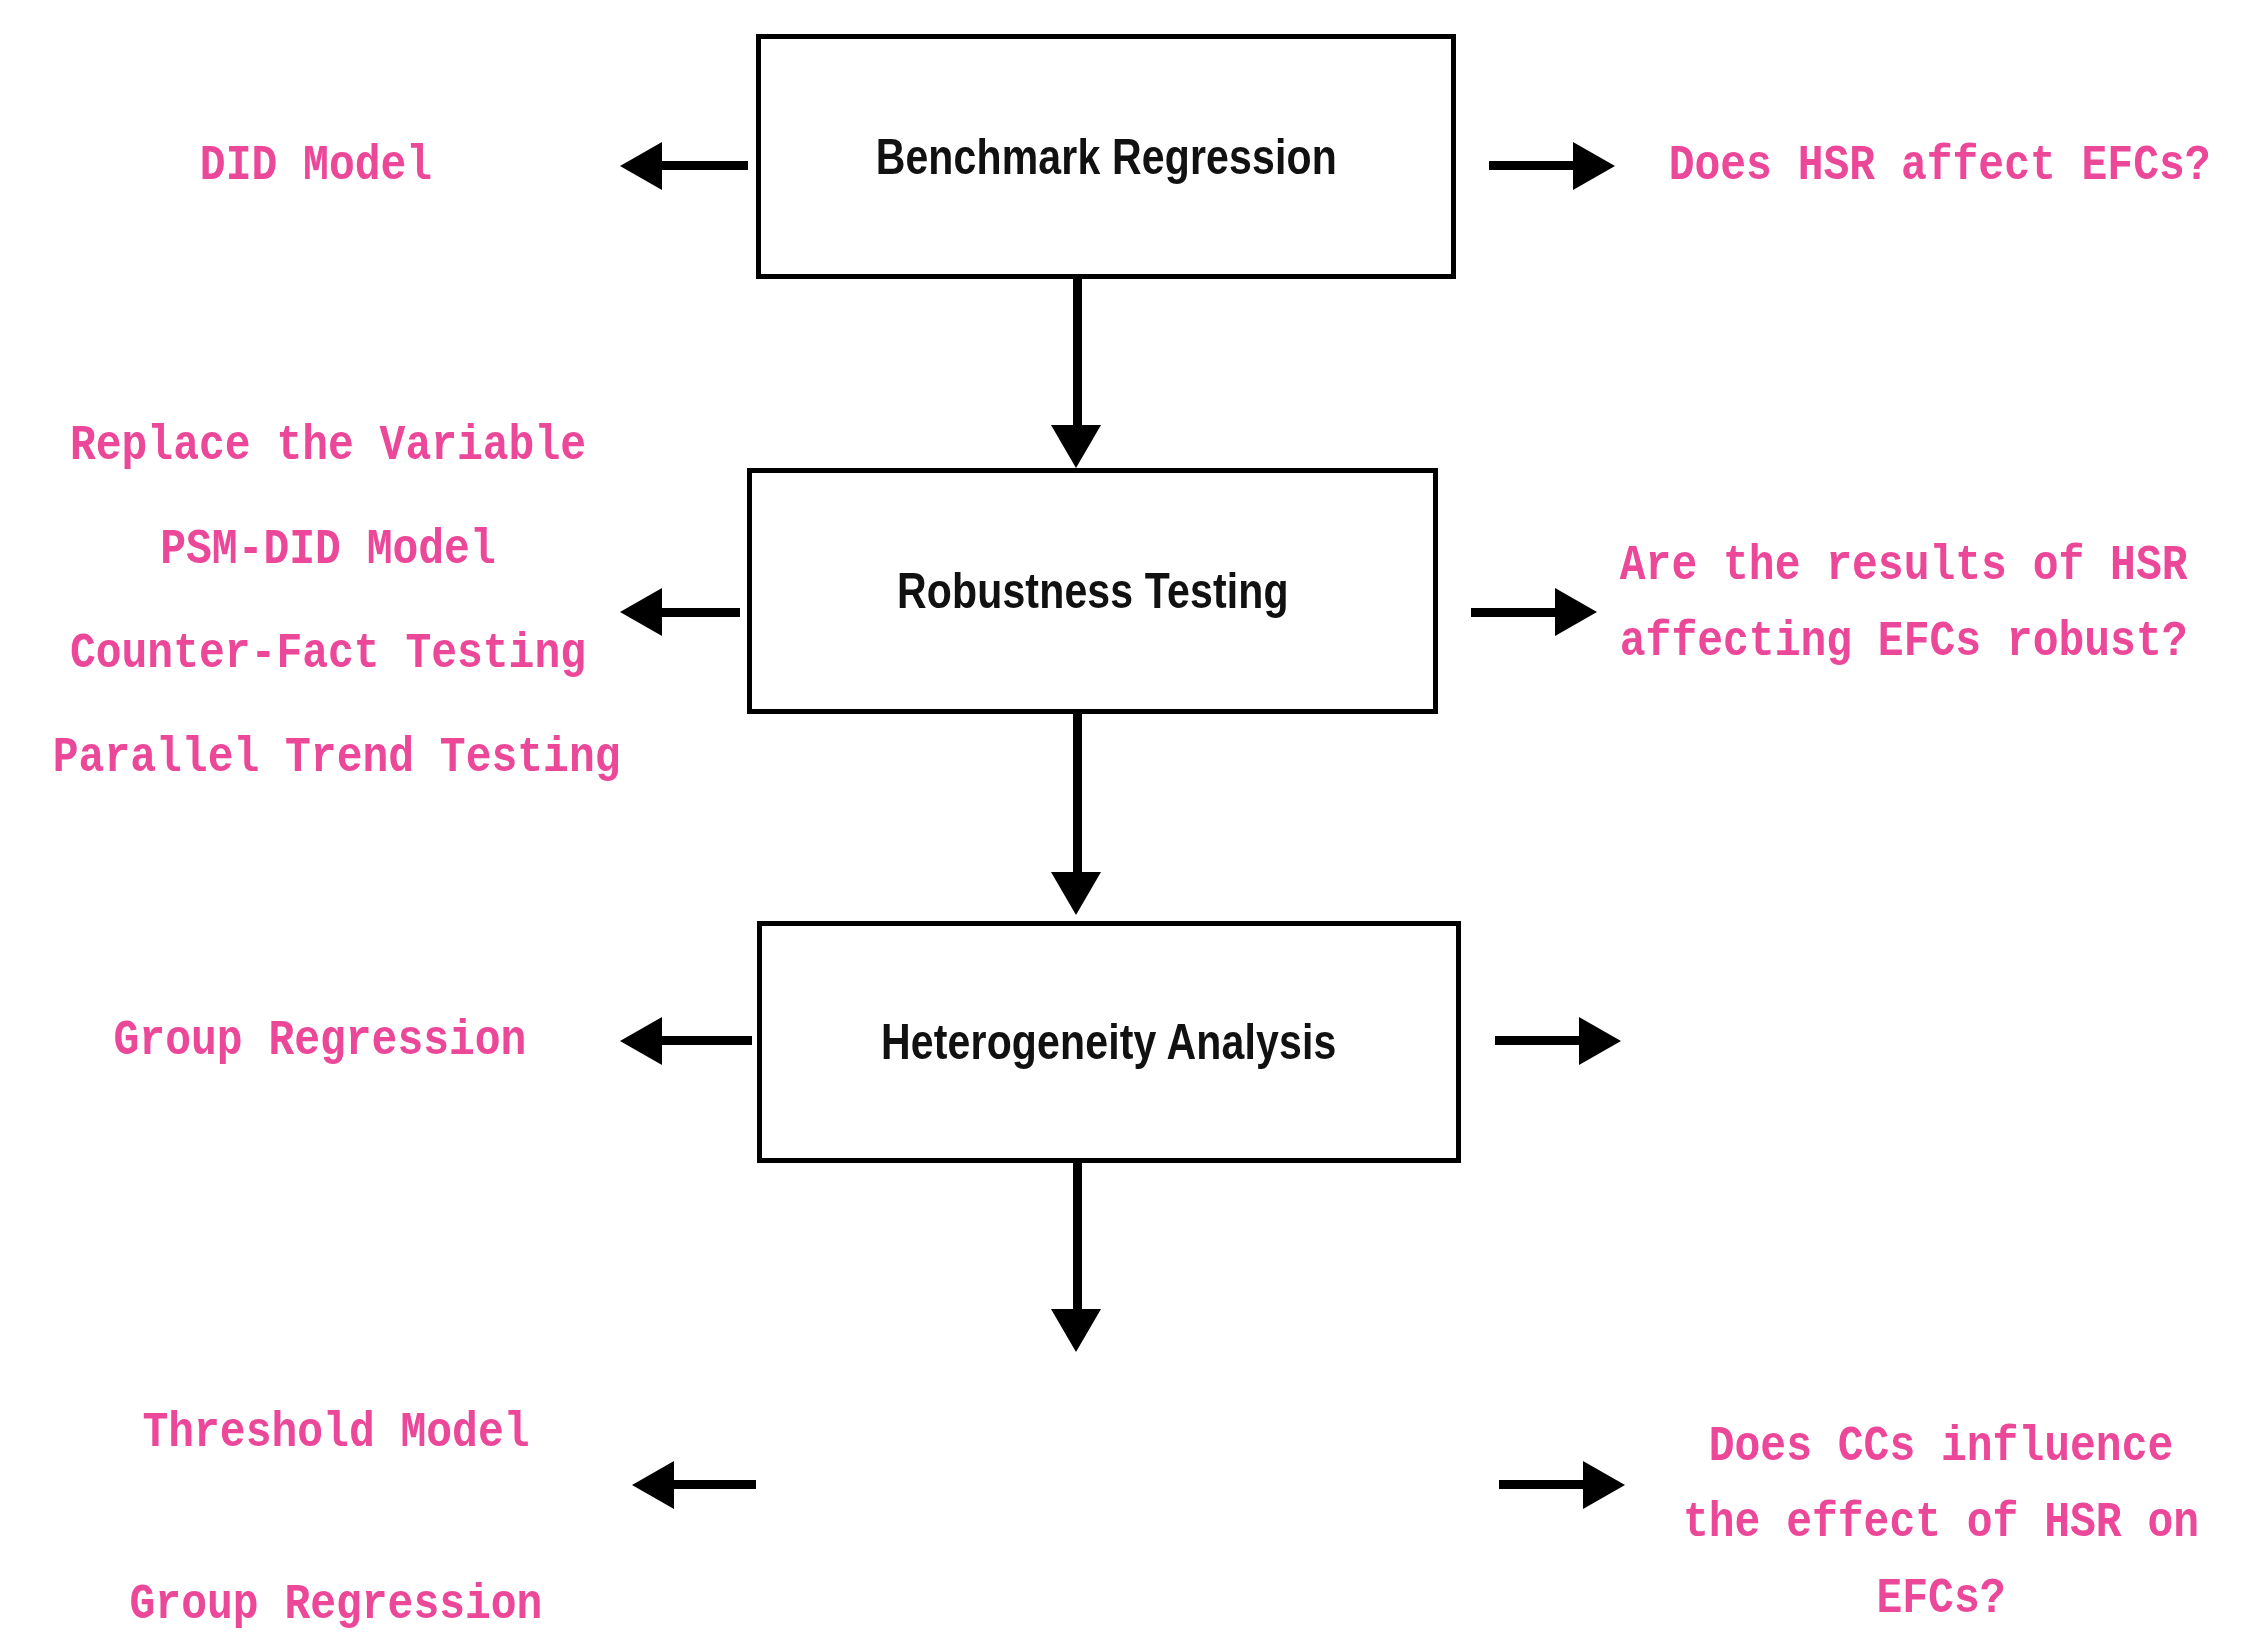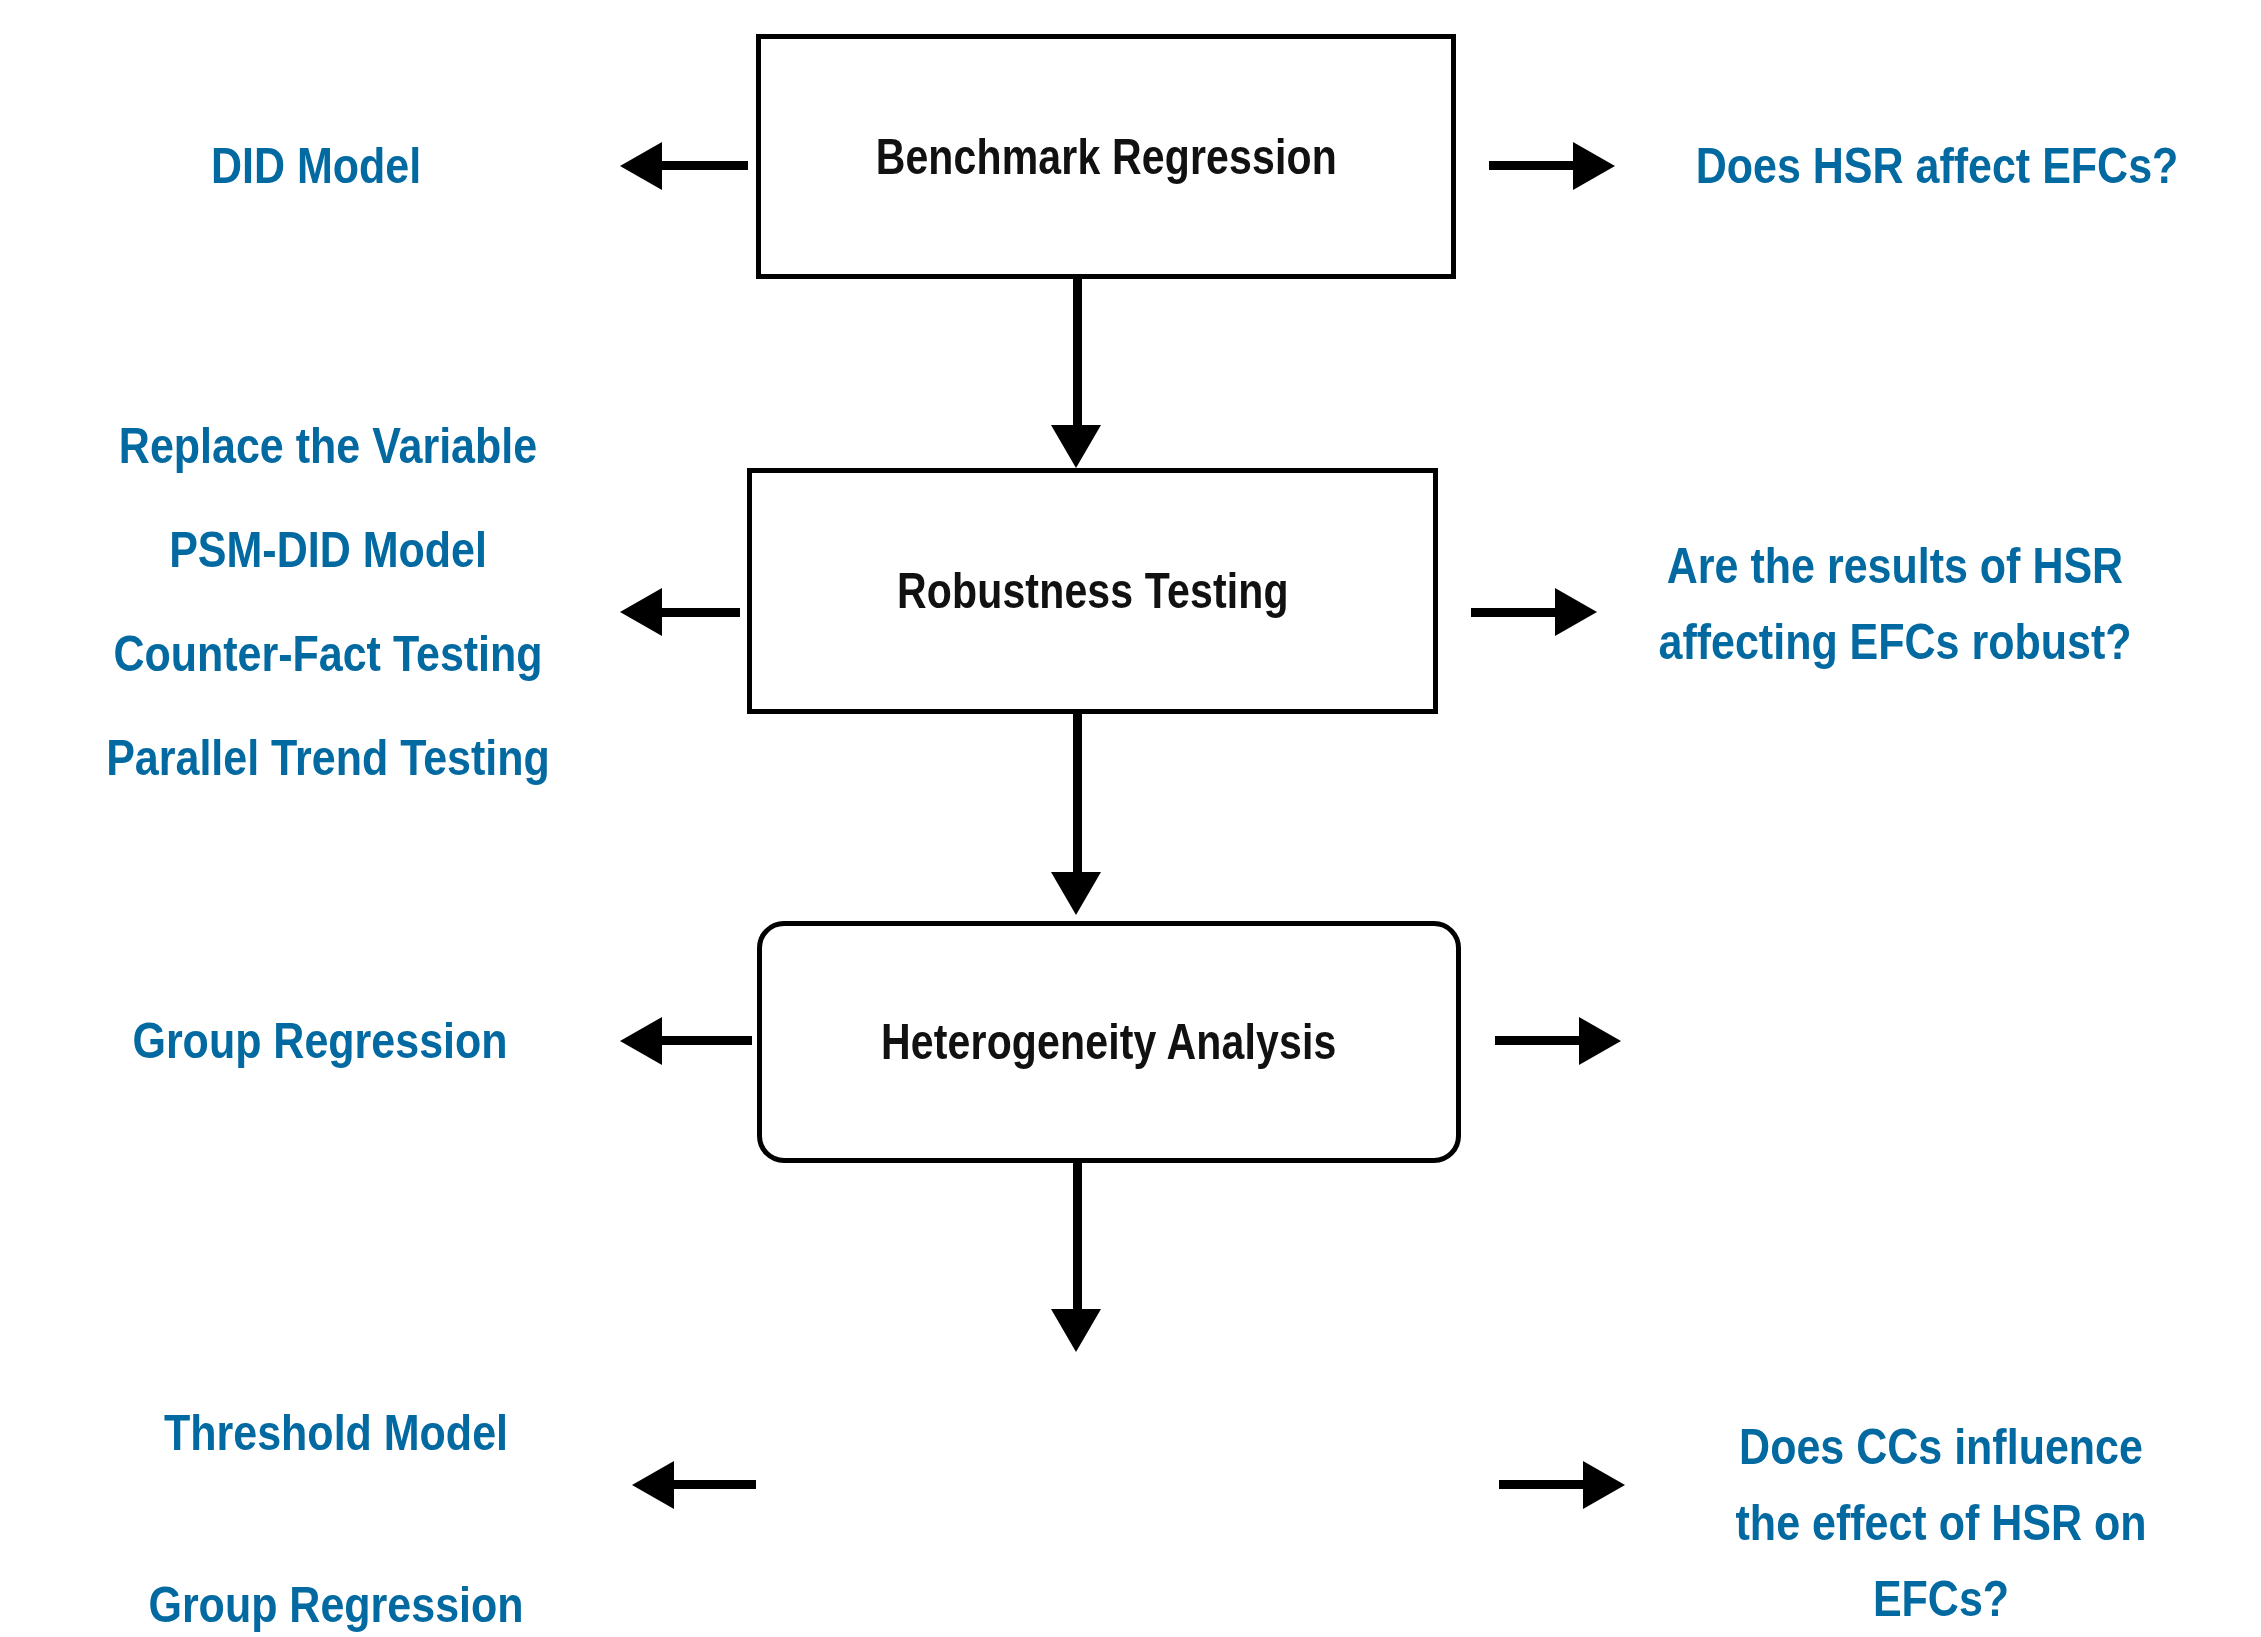--- a/index.html
+++ b/index.html
@@ -34,25 +34,26 @@
     color: #111111;
     letter-spacing: 0.2px;
     white-space: nowrap;
     transform: scaleX(0.82);
     transform-origin: center center;
   }
 
   
   .side-text {
     position: absolute;
-    color: #0369a1;
+    color: #ec4899;
     font-weight: 700;
     font-size: 50px;
     line-height: 1.0;
     white-space: nowrap;
+    font-family: Liberation Mono, monospace;
   }
   .side-text .line {
     display: block;
     height: 104px;
     line-height: 104px;
     transform: scaleX(0.86);
   }
   .side-text.left-col  { text-align: center; }
   .side-text.right-col { text-align: center; }
   .side-text.right-col .line { height: 76px; line-height: 76px; }
@@ -145,21 +146,21 @@
   <div class="v-line" style="left:1073px; top:714px; height:160px;"></div>
   <div class="arrowhead-down" style="left:1051px; top:872px;"></div>
 
   <div class="side-text left-col" style="left:24px; top:989px; width:592px;">
     <span class="line">Group Regression</span>
   </div>
 
   <div class="arrowhead-left" style="left:620px; top:1017px;"></div>
   <div class="h-arrow" style="left:660px; top:1036px; width:92px;"></div>
 
-  <div class="proc-box" style="left:744px; top:921px; width:704px; height:242px;border-radius:27px;">
+  <div class="proc-box" style="left:744px; top:921px; width:704px; height:242px;">
     <span class="proc-label">Heterogeneity Analysis</span>
   </div>
 
   <div class="h-arrow" style="left:1495px; top:1036px; width:88px;"></div>
   <div class="arrowhead-right" style="left:1579px; top:1017px;"></div>
 
 
   <div class="v-line" style="left:1073px; top:1162px; height:148px;"></div>
   <div class="arrowhead-down" style="left:1051px; top:1309px;"></div>
 

